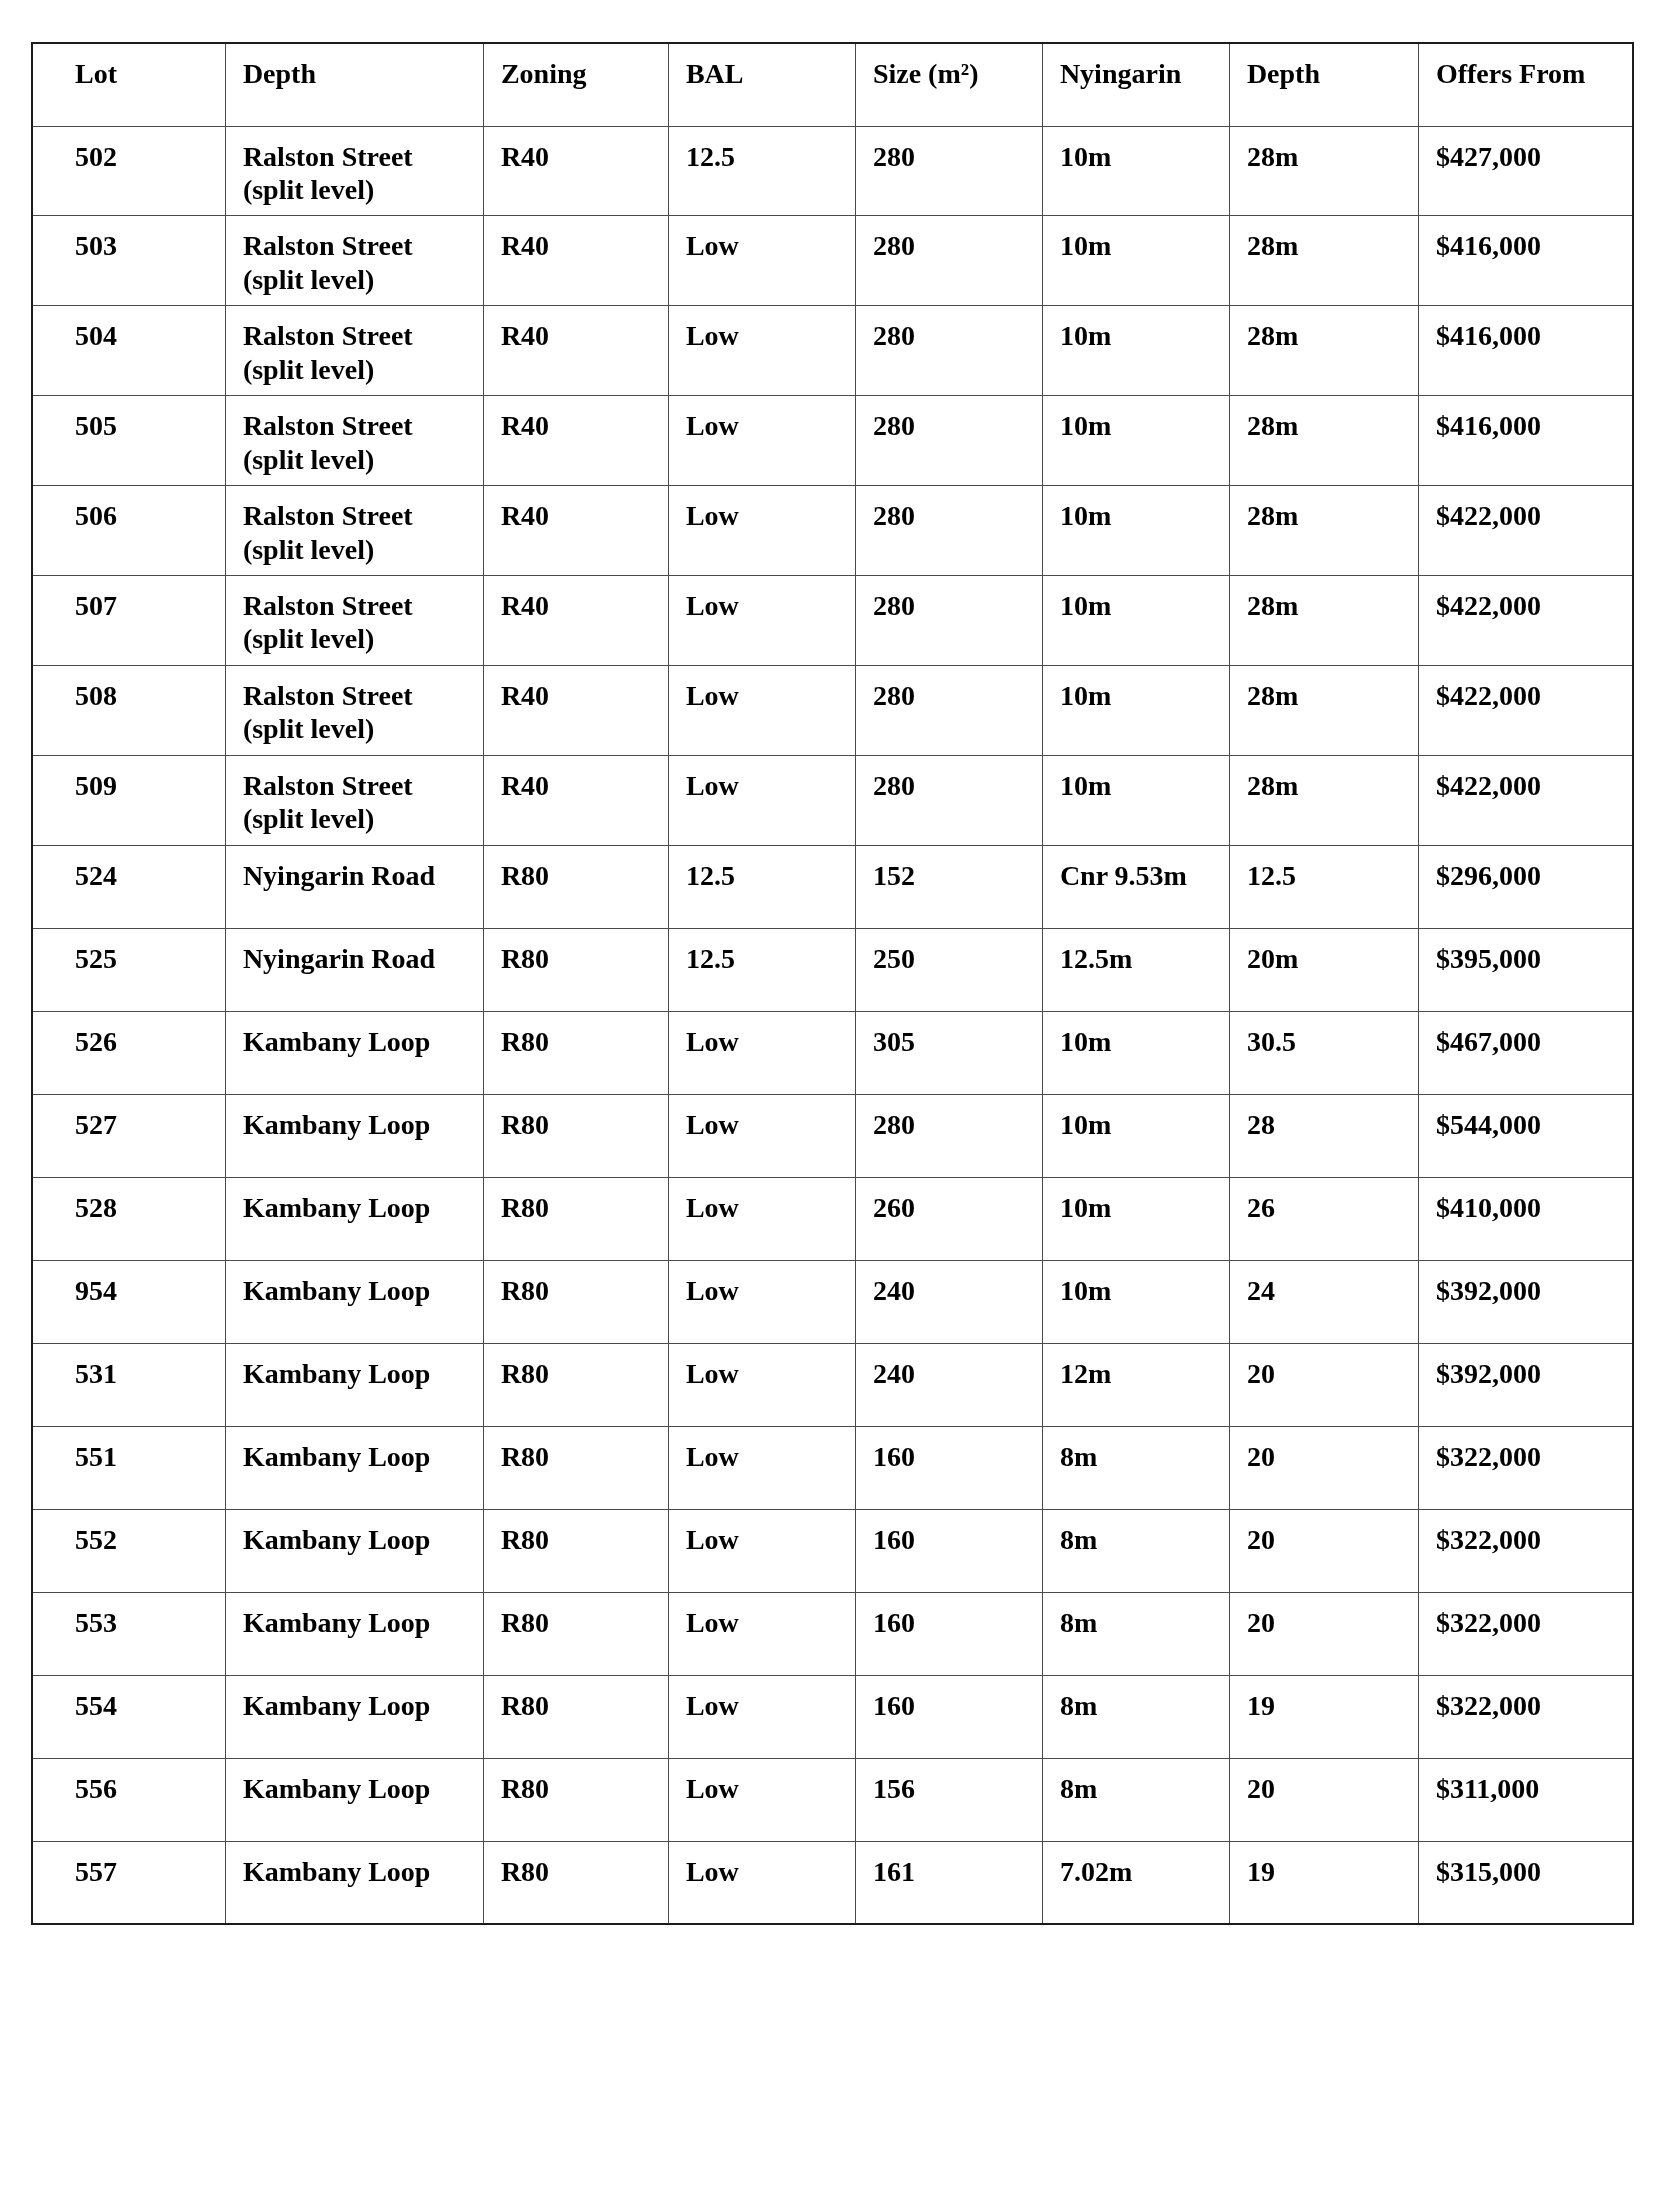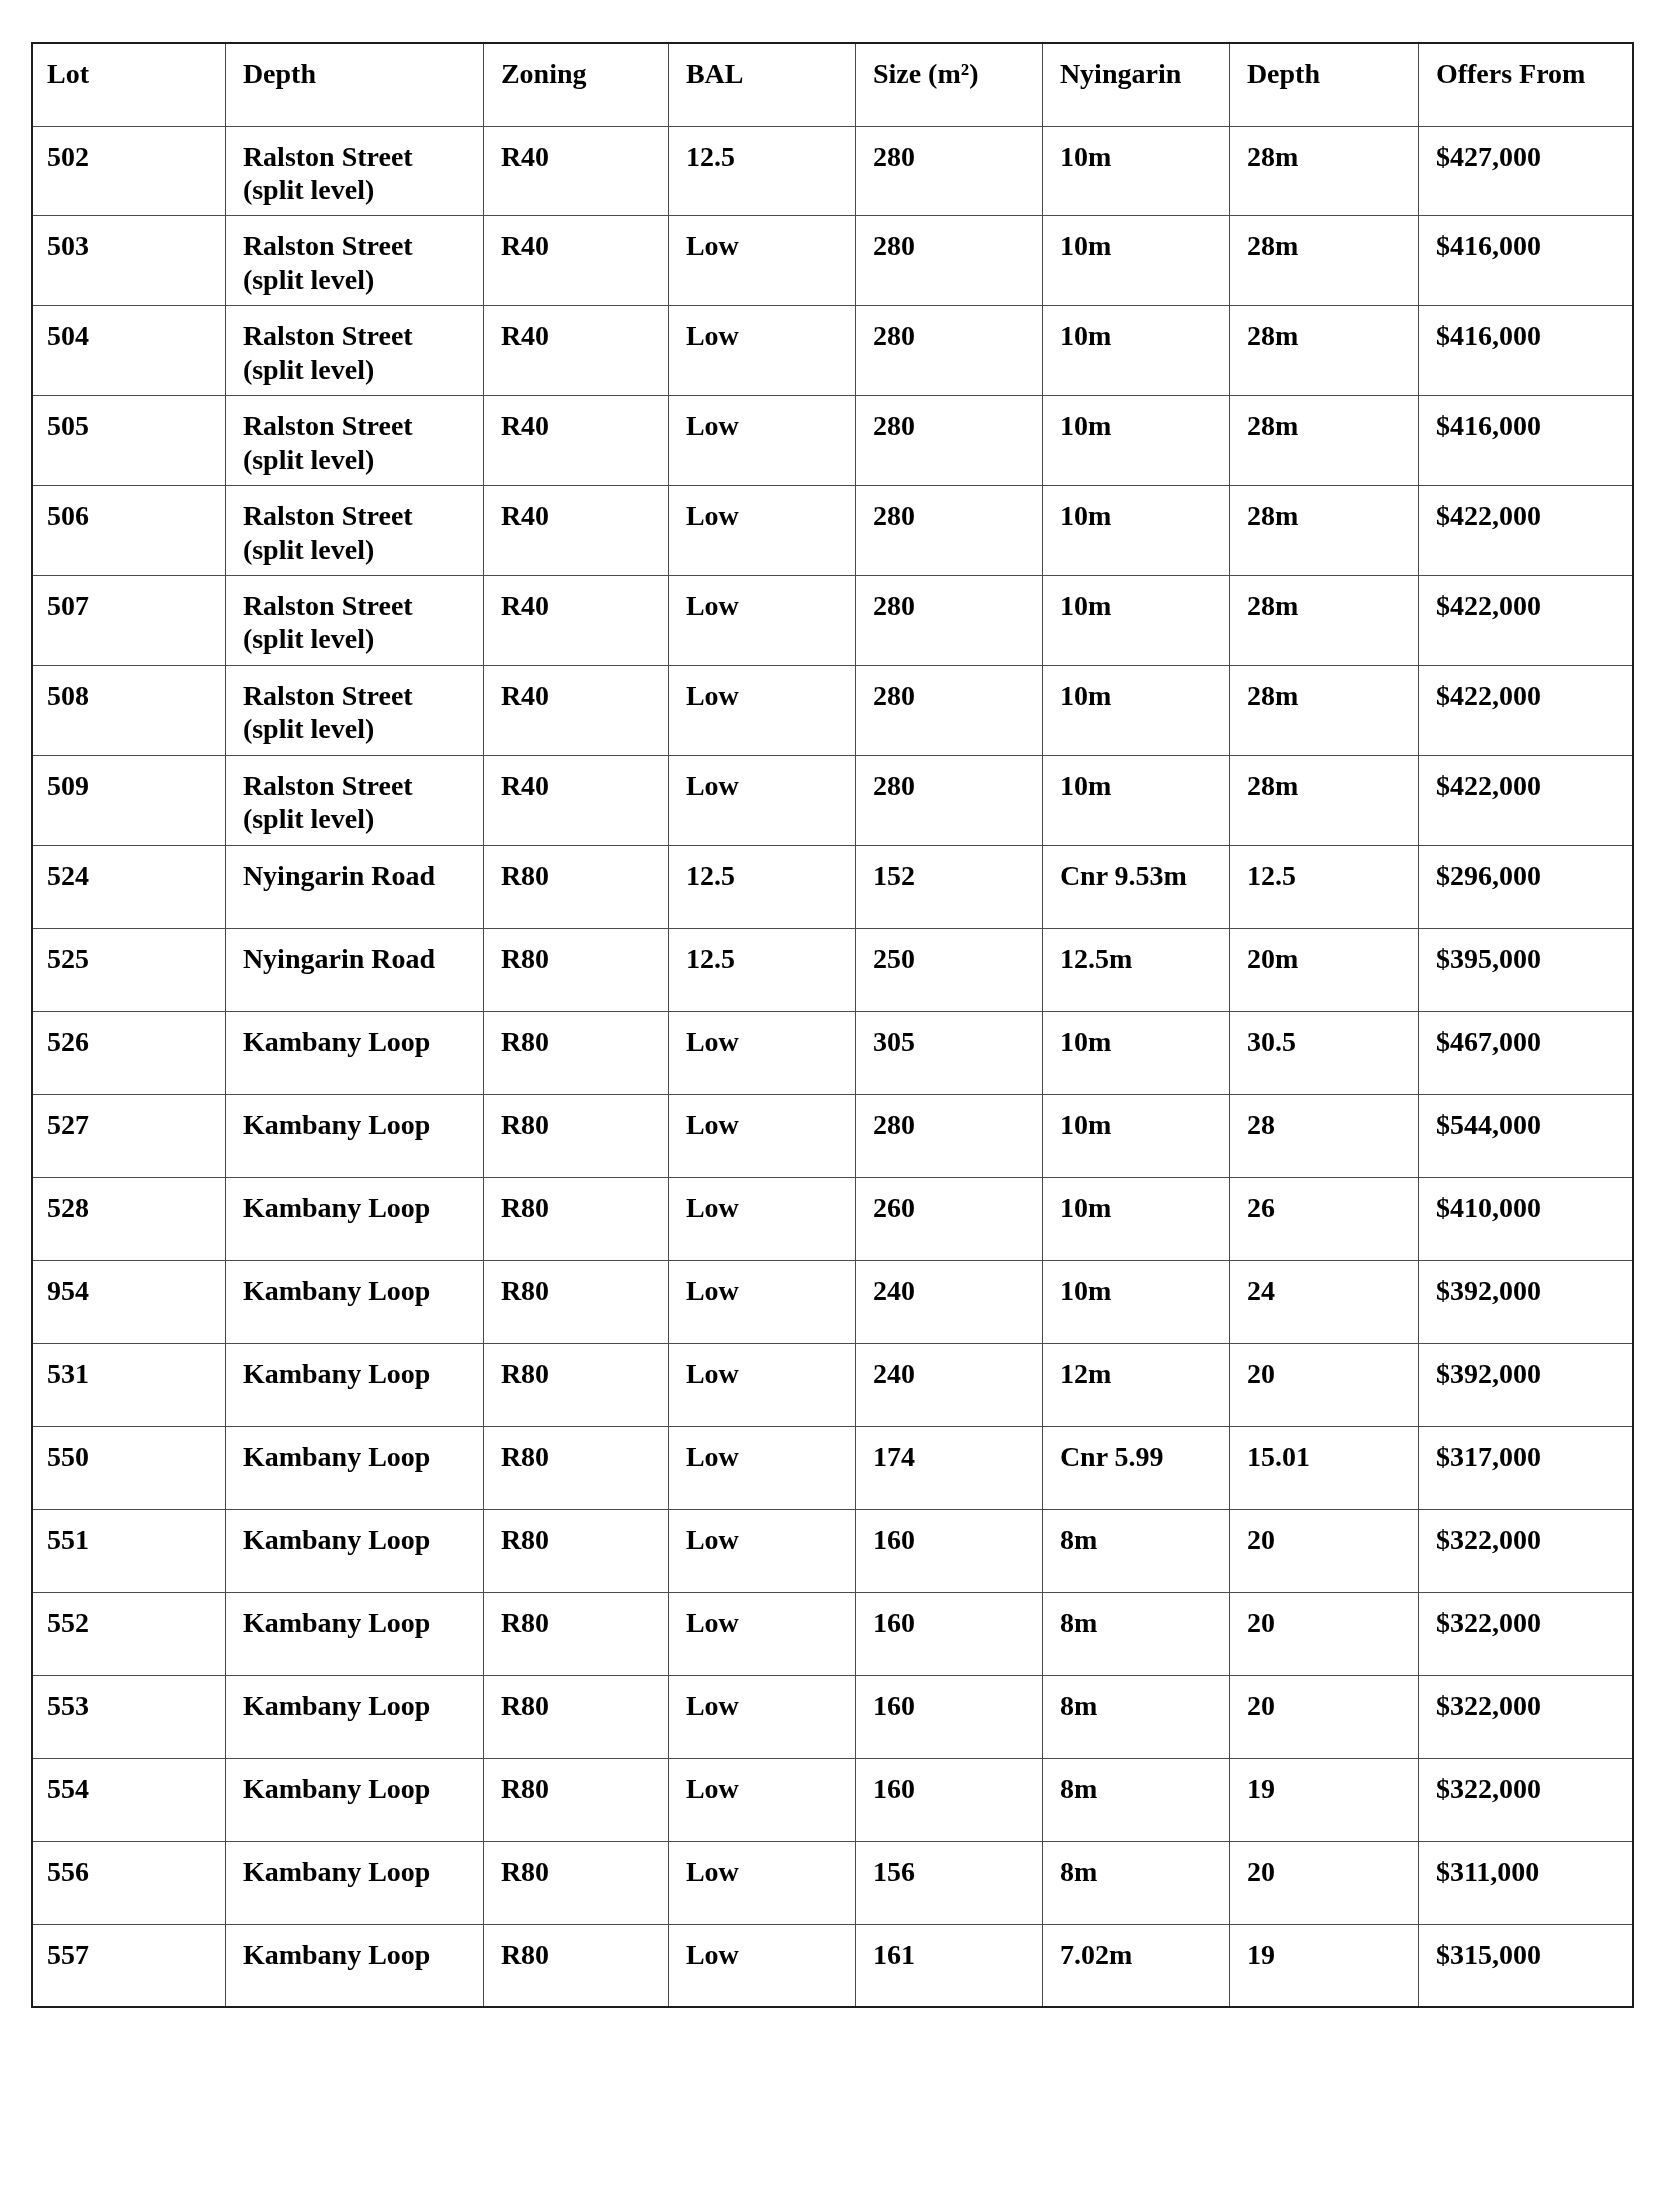--- a/index.html
+++ b/index.html
@@ -35,21 +35,21 @@
     font-weight: bold;
     line-height: 1.2;
     text-align: left;
     vertical-align: top;
     padding: 13px 12px 8.7px 17.4px;
     white-space: pre-line;
     overflow: hidden;
   }
   table.lots th:first-child,
   table.lots td:first-child {
-    padding-left: 14px;
+    padding-left: 42px;
     margin-left: 48px;
   }
   table.lots thead tr { height: 83px; }
   table.lots tbody tr { height: 83px; }
 
   col.c-lot      { width: 193px; }
   col.c-street   { width: 258px; }
   col.c-zoning   { width: 185px; }
   col.c-bal      { width: 187px; }
   col.c-size     { width: 187px; }
@@ -237,30 +237,20 @@
           <td>531</td>
           <td>Kambany Loop</td>
           <td>R80</td>
           <td>Low</td>
           <td>240</td>
           <td>12m</td>
           <td>20</td>
           <td>$392,000</td>
         </tr>
         <tr>
-          <td>550</td>
-          <td>Kambany Loop</td>
-          <td>R80</td>
-          <td>Low</td>
-          <td>174</td>
-          <td>Cnr 5.99</td>
-          <td>15.01</td>
-          <td>$317,000</td>
-        </tr>
-        <tr>
           <td>551</td>
           <td>Kambany Loop</td>
           <td>R80</td>
           <td>Low</td>
           <td>160</td>
           <td>8m</td>
           <td>20</td>
           <td>$322,000</td>
         </tr>
         <tr>

